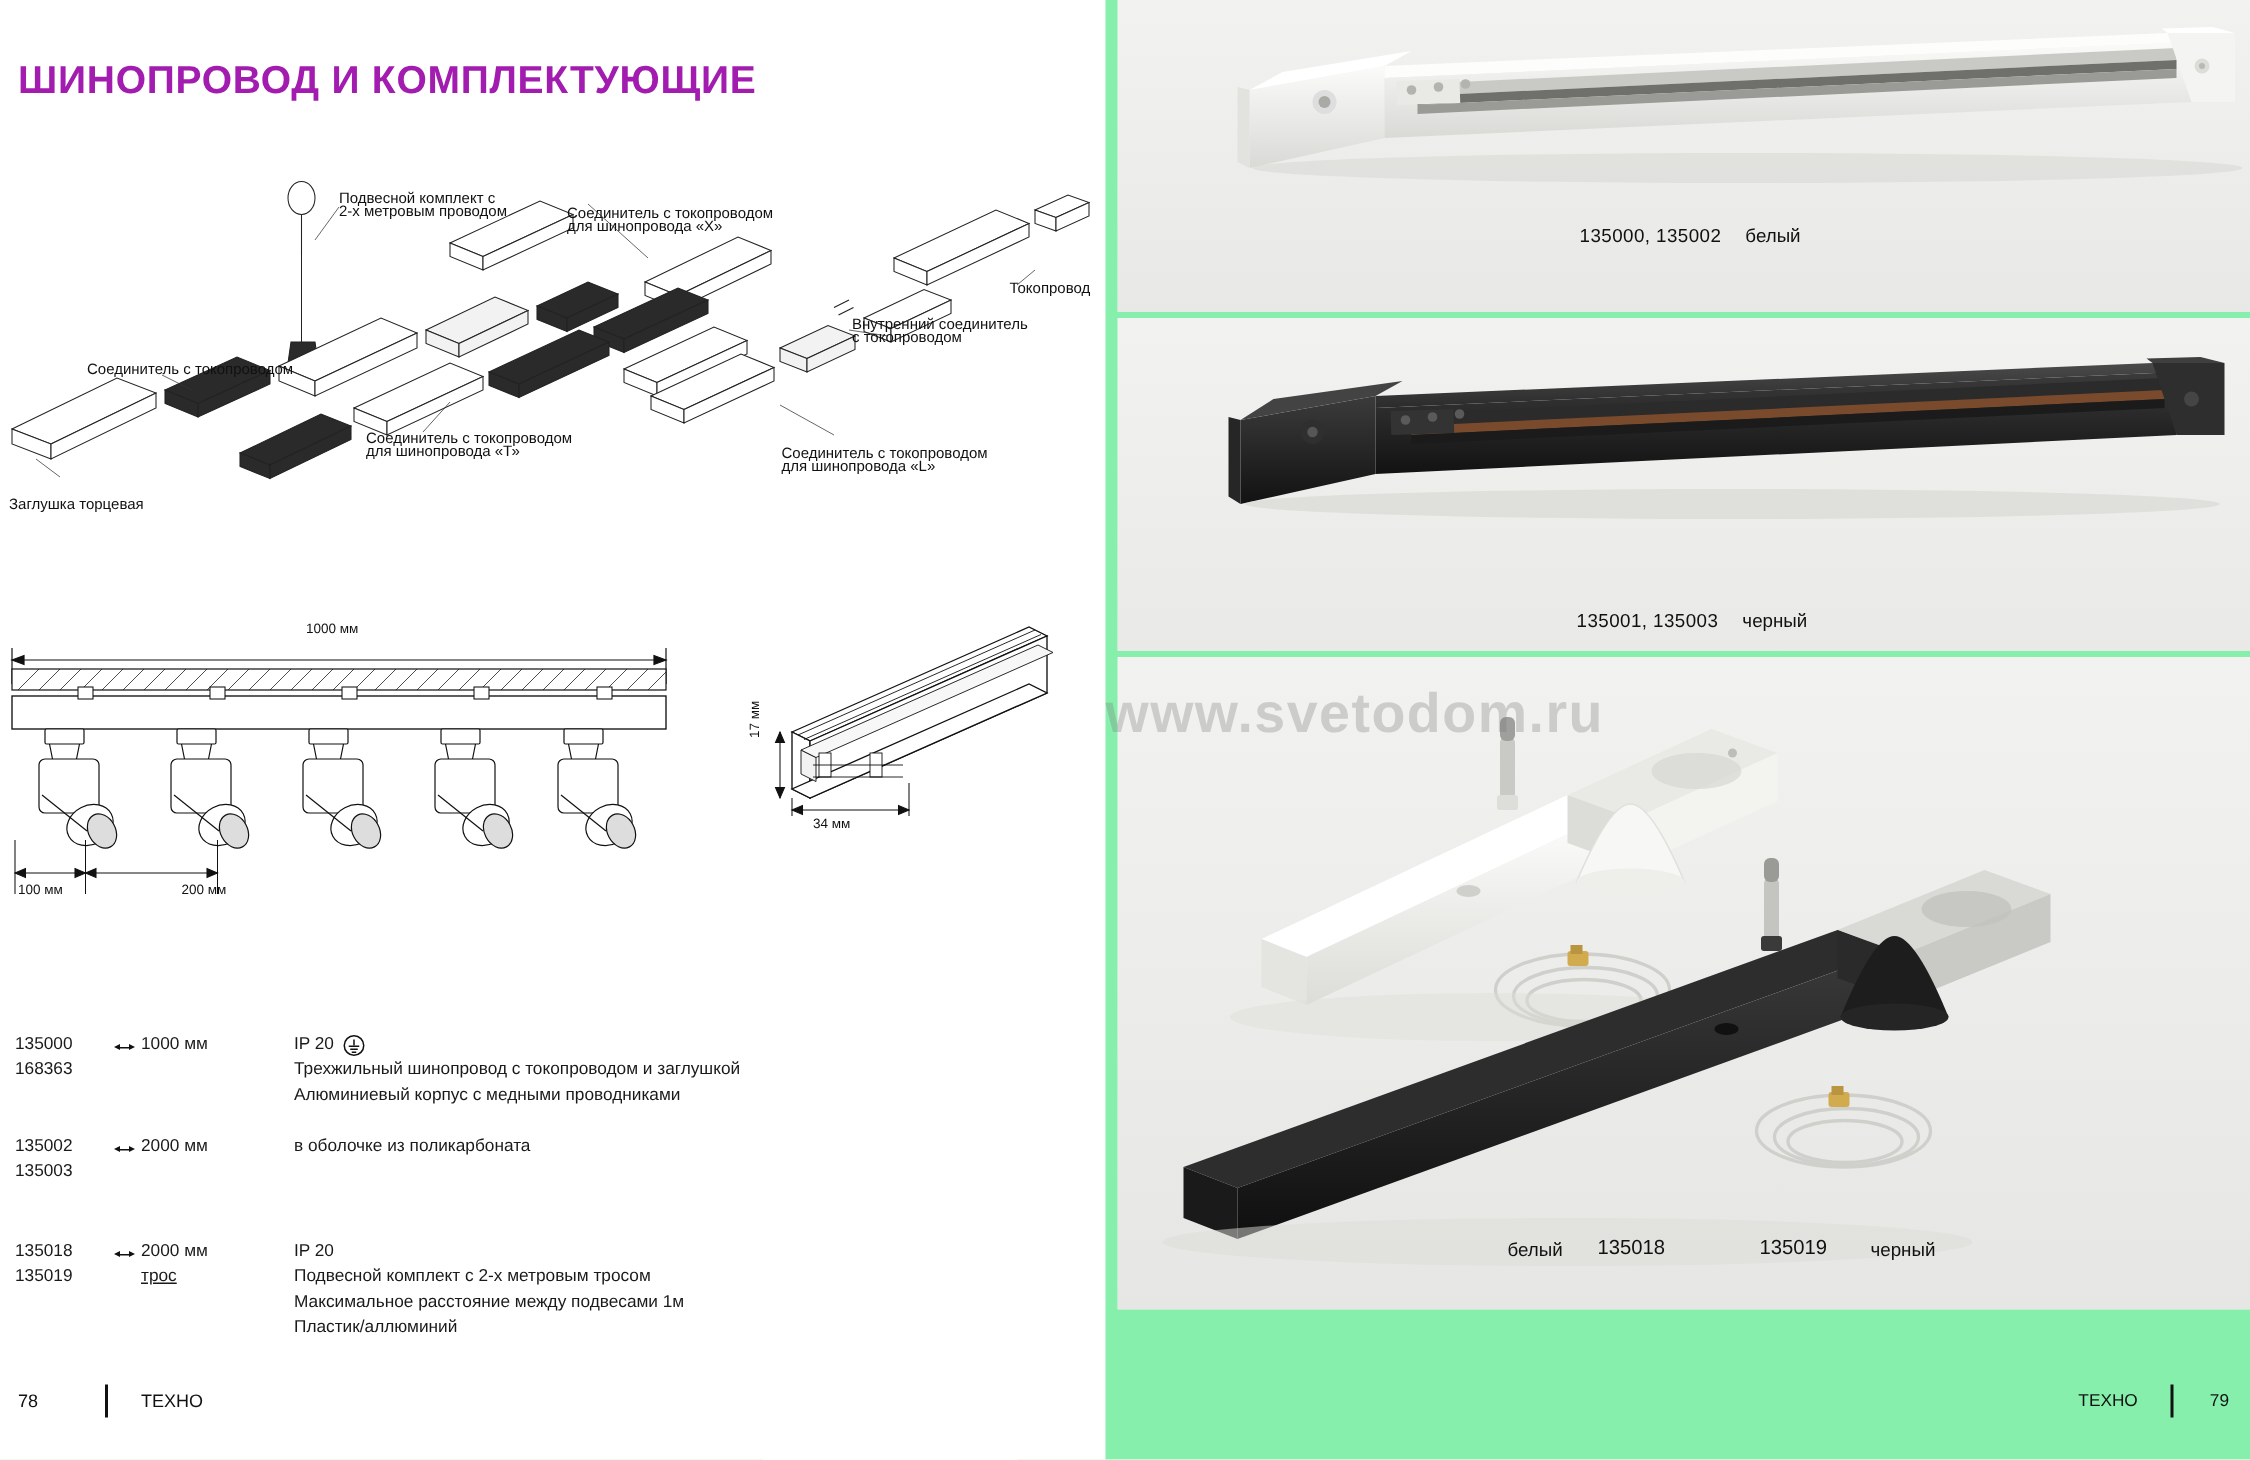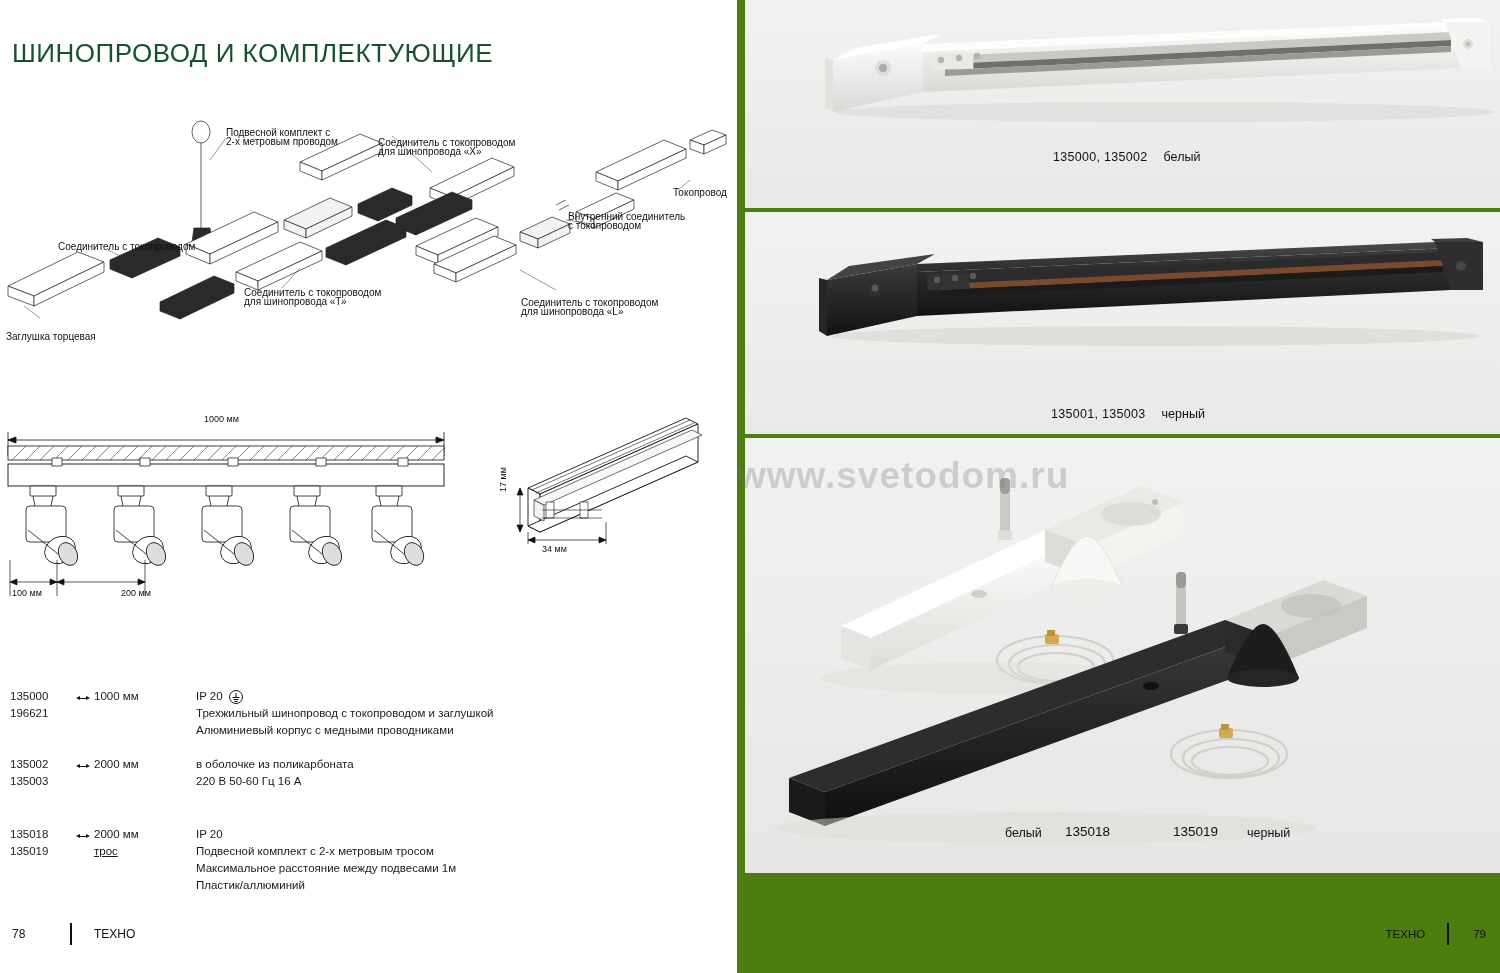--- a/index.html
+++ b/index.html
@@ -24,23 +24,23 @@
   .left-page {
     position: absolute;
     left: 0; top: 0;
     width: 737px; height: 973px;
     background: #ffffff;
   }
   .title {
     position: absolute;
     left: 12px; top: 38px;
     font-size: 26px;
-    font-weight: normal;
+    font-weight: bold;
     letter-spacing: 0.5px;
-    color: #14532d;
+    color: #a21caf;
   }
 
   
   .diagram {
     position: absolute;
     left: 0; top: 100px;
     width: 737px; height: 260px;
   }
   .diag-label {
     position: absolute;
@@ -110,21 +110,21 @@
     font-size: 12px; color: #111;
   }
   .footer-left .pnum { width: 58px; }
   .footer-left .bar { width: 2px; height: 22px; background: #111; margin-right: 22px; }
 
   
   .right-page {
     position: absolute;
     left: 737px; top: 0;
     width: 763px; height: 973px;
-    background: #4d7c0f;
+    background: #86efac;
   }
   .photo-panel {
     position: absolute;
     background: #efefed;
     overflow: hidden;
   }
   .panel1 { left: 8px; top: 0; width: 755px; height: 208px; }
   .panel2 { left: 8px; top: 212px; width: 907px; height: 222px; }
   .panel3 { left: 8px; top: 438px; width: 755px; height: 435px; }
 
@@ -463,21 +463,21 @@
               <span class="earth-ico">
                   <i></i>
                   <i></i>
                   <i></i>
                   <i></i>
                 </span>
             </span>
           </div>
         </div>
         <div class="spec-row">
-          <div class="spec-col-code">196621</div>
+          <div class="spec-col-code">168363</div>
           <div class="spec-col-len"></div>
           <div class="spec-col-desc">Трехжильный шинопровод с токопроводом и заглушкой</div>
         </div>
         <div class="spec-row" style="height:10px;">
           <div class="spec-col-code"></div>
           <div class="spec-col-len"></div>
           <div class="spec-col-desc">Алюминиевый корпус с медными проводниками</div>
         </div>
         <div class="spec-row" style="margin-top:24px;">
           <div class="spec-col-code">135002</div>
@@ -485,21 +485,20 @@
             <span class="arrow-ico">
                 <span class="arrow-line"></span>
               </span>
             <span>2000 мм</span>
           </div>
           <div class="spec-col-desc">в оболочке из поликарбоната</div>
         </div>
         <div class="spec-row">
           <div class="spec-col-code">135003</div>
           <div class="spec-col-len"></div>
-          <div class="spec-col-desc">220 В     50-60 Гц     16 А</div>
         </div>
       </div>
 
       <div class="spec-block" style="margin-top:36px;">
         <div class="spec-row">
           <div class="spec-col-code">135018</div>
           <div class="spec-col-len">
             <span class="arrow-ico">
                 <span class="arrow-line"></span>
               </span>

